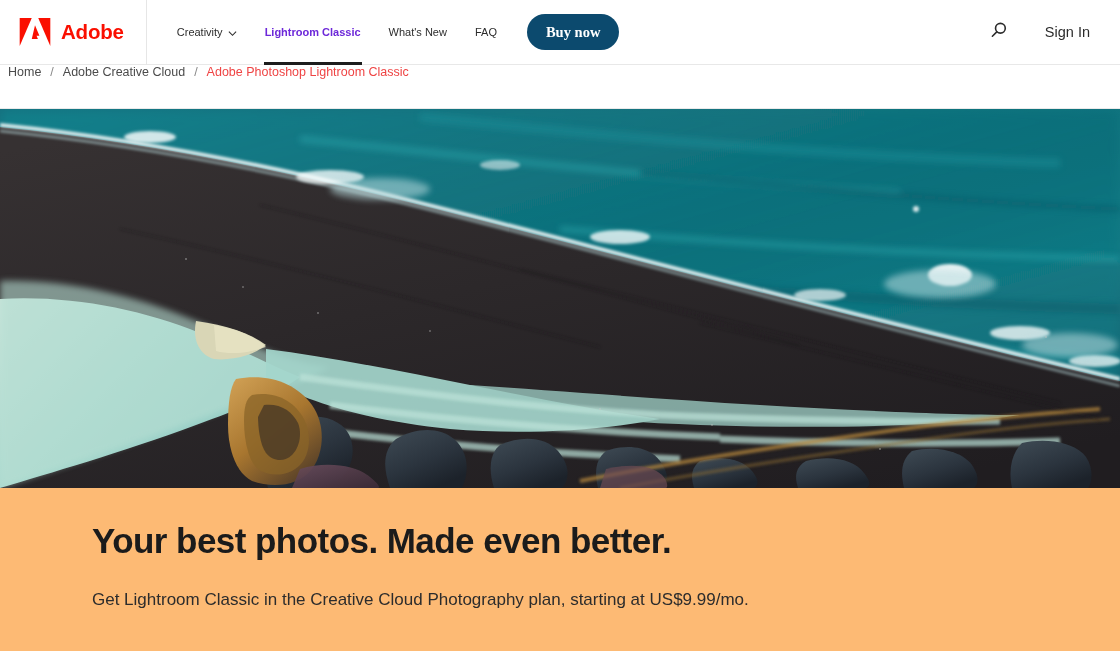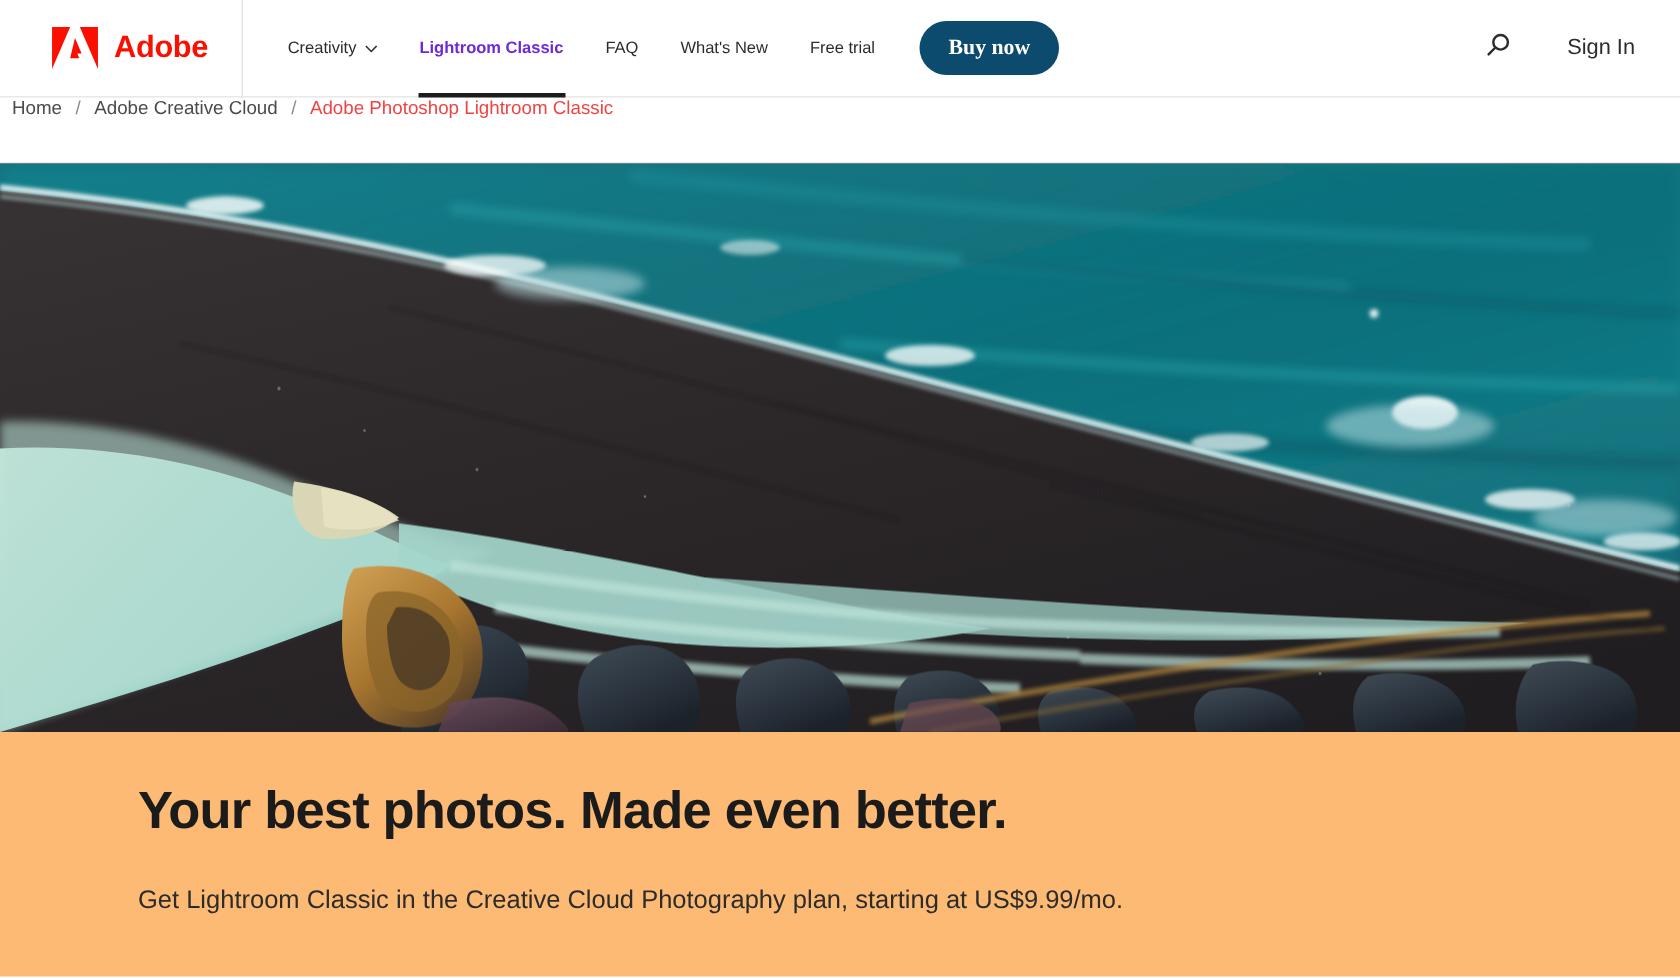--- a/index.html
+++ b/index.html
@@ -16,21 +16,20 @@
 
   
   .globalnav {
     position: relative;
     height: 65px;
     width: 1120px;
     background: #ffffff;
     display: flex;
     align-items: center;
     border-bottom: 1px solid #e8e8e8;
-    padding-left: 15px;
   }
 
   .brand {
     display: flex;
     align-items: center;
     height: 65px;
     padding: 0 22px 0 18px;
     gap: 9px;
     cursor: pointer;
     text-decoration: none;
@@ -209,31 +208,28 @@
             <path d="M1 3 L5 7 L9 3" fill="none" stroke="#2c2c2c" stroke-width="1.2"></path>
           </svg>
       </span>
     </a>
 
     <a class="navitem active" href="#">
       <span>Lightroom Classic</span>
     </a>
 
     <a class="navitem" href="#">
+      <span>What's New</span>
+    </a>
+
+    <a class="navitem" href="#">
       <span>FAQ</span>
     </a>
 
-    <a class="navitem" href="#">
-      <span>What's New</span>
-    </a>
-
-
-    <a class="navitem" href="#">
-      <span>Free trial</span>
-    </a>
+
 
     <button class="navitem-buy">Buy now</button>
   </nav>
 
   <div class="nav-right">
     <button class="icon-btn">
       <span>
         <svg viewBox="0 0 22 22" width="21" height="21" aria-hidden="true">
           <circle cx="13" cy="8.6" r="5.1" fill="none" stroke="#2c2c2c" stroke-width="1.7"></circle>
           <line x1="9.2" y1="12.4" x2="4.6" y2="17" stroke="#2c2c2c" stroke-width="1.7" stroke-linecap="round"></line>

